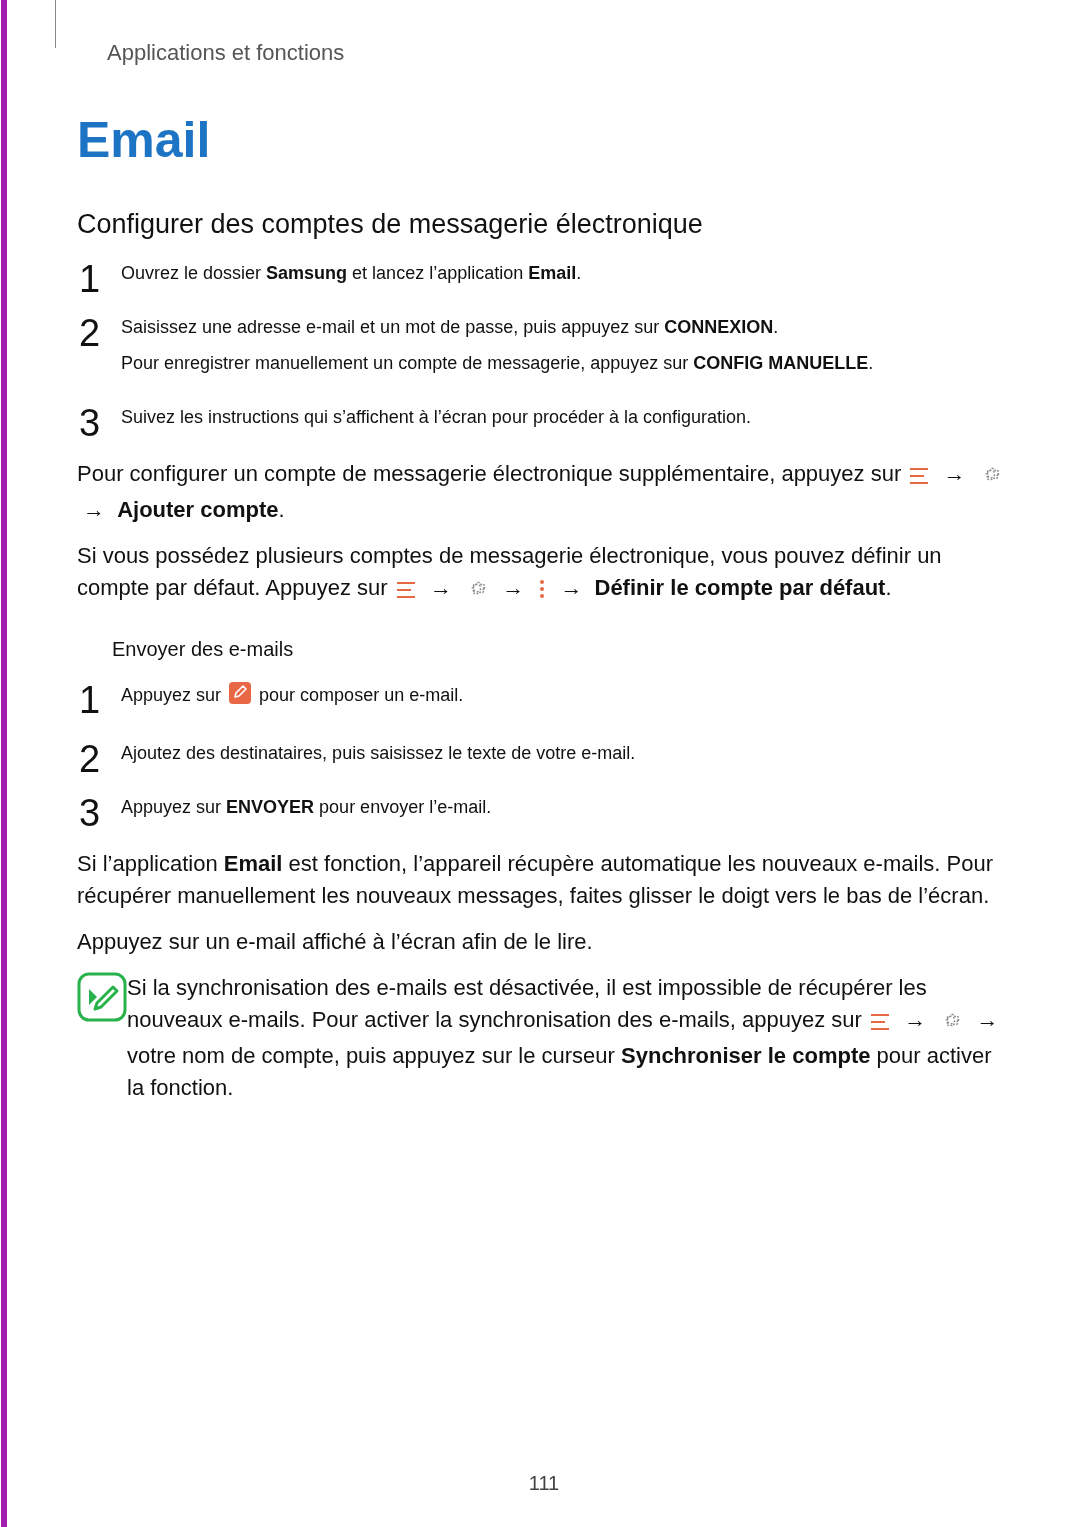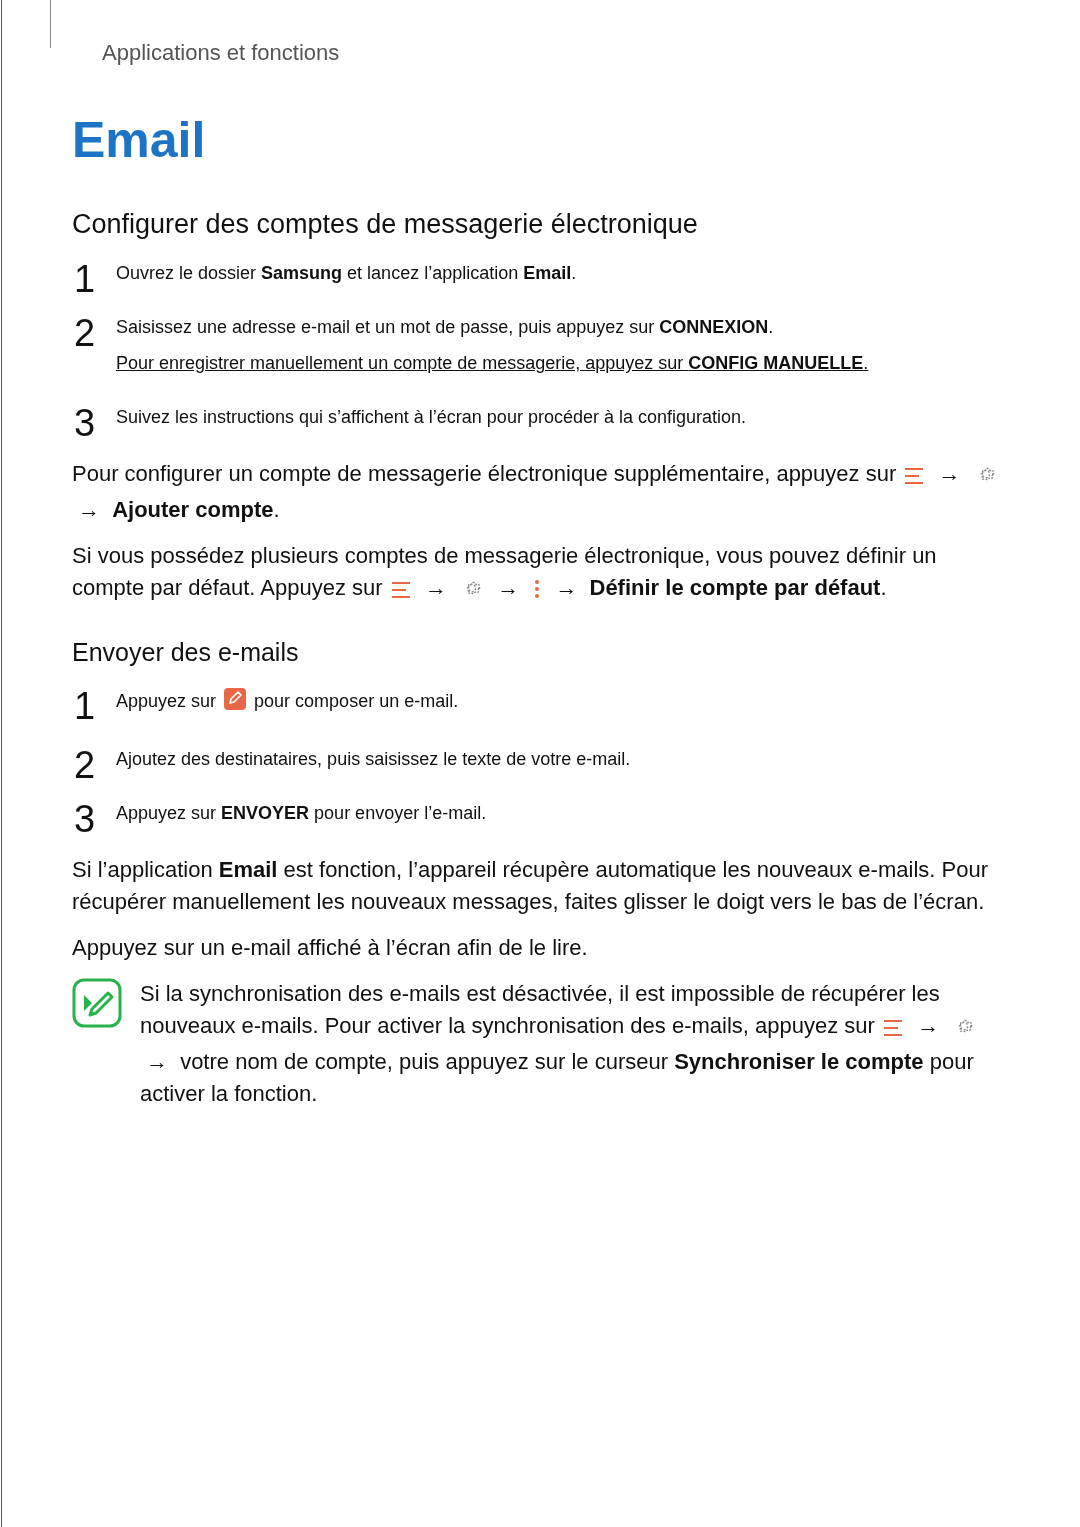--- a/index.html
+++ b/index.html
@@ -7,21 +7,21 @@
     font-family: "Segoe UI", "Helvetica Neue", Arial, sans-serif;
     color: #111;
     background: #fff;
   }
   .page {
     width: 1080px;
     height: 1527px;
     box-sizing: border-box;
     padding: 40px 70px 30px 70px;
     position: relative;
-    border-left: 1px solid #a21caf;
+    border-left: 6px solid #a21caf;
     margin-left: 1px;
   }
   .sideline {
     position: absolute;
     left: 48px;
     top: 0;
     width: 1px;
     height: 48px;
     background: #888;
   }
@@ -35,21 +35,22 @@
     font-weight: 700;
     color: #1e74c4;
     margin: 0 0 40px 0;
   }
   h2.subhead {
     font-size: 27px;
     font-weight: 400;
     margin: 30px 0 18px 0;
   }
   h2.subhead.small {
-    font-size: 25px;
+    font-size: 20px;
+    margin-left: 35px;
   }
   .para {
     font-size: 22px;
     line-height: 1.45;
     margin: 0 0 14px 0;
   }
   b, .bold { font-weight: 700; }
   ol.steps {
     list-style: none;
     padding: 0;
@@ -68,36 +69,34 @@
     content: counter(step);
     position: absolute;
     left: 2px;
     top: -8px;
     font-size: 38px;
     font-weight: 400;
     color: #111;
   }
   ol.steps > li .sub {
     margin-top: 10px;
-    text-decoration: underline;
   }
   .inline-svg {
     display: inline-block;
     vertical-align: -4px;
     margin: 0 2px;
   }
   .arrow {
     display: inline-block;
     margin: 0 6px;
     font-size: 22px;
   }
   .note-row {
     display: flex;
     align-items: flex-start;
-    gap: 18px;
     margin-top: 12px;
   }
   .note-icon {
     flex: 0 0 50px;
   }
   .note-text {
     font-size: 22px;
     line-height: 1.45;
   }
   .page-number {
@@ -240,13 +239,14 @@
       <span class="inline-svg">
         <svg width="22" height="22" viewBox="0 0 24 24">
             <path fill="none" stroke="#888" stroke-width="1.6" d="M12 8a4 4 0 100 8 4 4 0 000-8zm9 4l-1.5-.3a7.5 7.5 0 00-.7-1.7l.9-1.3-1.4-1.4-1.3.9a7.5 7.5 0 00-1.7-.7L15 6h-2l-.3 1.5a7.5 7.5 0 00-1.7.7l-1.3-.9L8.3 8.7l.9 1.3a7.5 7.5 0 00-.7 1.7L7 12l.5 1.5a7.5 7.5 0 00.7 1.7l-.9 1.3 1.4 1.4 1.3-.9a7.5 7.5 0 001.7.7L13 18h2l.3-1.5a7.5 7.5 0 001.7-.7l1.3.9 1.4-1.4-.9-1.3a7.5 7.5 0 00.7-1.7L21 12z" stroke-dasharray="2 2"></path>
           </svg>
       </span>
       <span class="arrow">→</span>
       <span> votre nom de compte, puis appuyez sur le curseur </span><b>Synchroniser le compte</b><span> pour activer la fonction.</span>
     </div>
   </div>
 
+  <div class="page-number">111</div>
 </div>
 
 </body></html>

